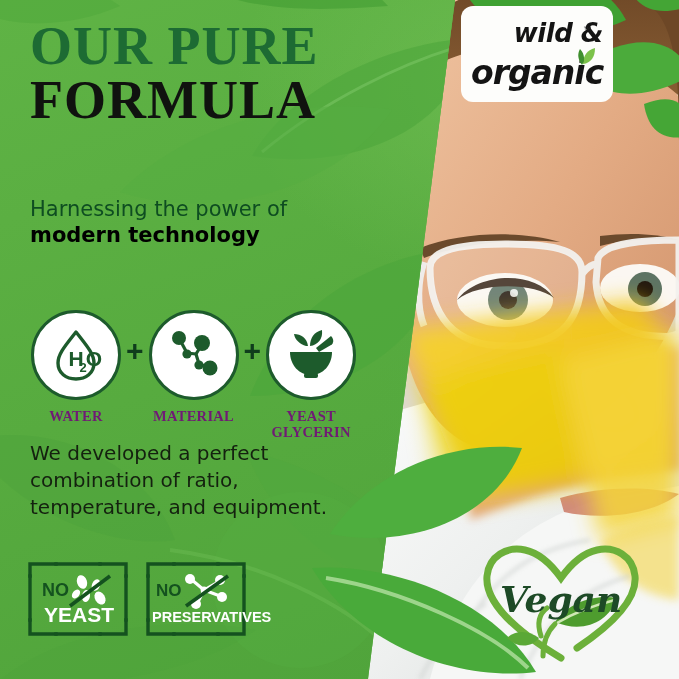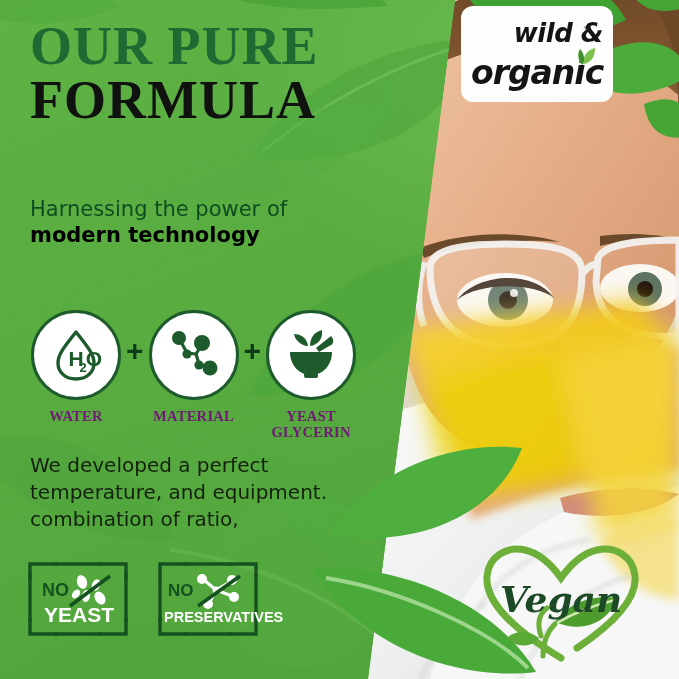--- a/index.html
+++ b/index.html
@@ -55,26 +55,26 @@
   .icocol{display:flex;flex-direction:column;align-items:center;width:96px;}
   .circle{width:84px;height:84px;border-radius:50%;background:#fff;
     border:3px solid #1d5b2c;display:flex;align-items:center;justify-content:center;}
   .icolabel{margin-top:9px;font-size:14.5px;font-weight:700;color:#701a75;
     text-align:center;line-height:1.1;letter-spacing:.3px;
     font-family:Liberation Serif, serif;}
   .plus{font-size:30px;font-weight:700;color:#0f3d1c;margin:24px 2px 0 2px;
     font-family:"Liberation Sans",sans-serif;}
 
   
-  .body-p{position:absolute;left:30px;top:452px;z-index:5;
+  .body-p{position:absolute;left:30px;top:440px;z-index:5;
     font-size:20px;line-height:1.34;color:#14210f;
     font-family:"DejaVu Sans",sans-serif;}
 
   
-  .badges{position:absolute;left:26px;top:560px;z-index:5;display:flex;gap:25px;}
+  .badges{position:absolute;left:26px;top:560px;z-index:5;display:flex;gap:13px;}
   .badge{position:relative;width:105px;height:78px;}
   .badge svg{display:block;overflow:visible;}
 
   
   .vegan{position:absolute;left:477px;top:540px;z-index:6;width:170px;height:128px;}
   .vegan svg{display:block;overflow:visible;}
 </style>
 </head>
 <body>
 
@@ -320,22 +320,22 @@
       </div>
       <div class="icolabel">
         <span>YEAST</span><br>
         <span>GLYCERIN</span>
       </div>
     </div>
   </div>
 
   <div class="body-p">
     <div>We developed a perfect</div>
+    <div>combination of ratio,</div>
     <div>temperature, and equipment.</div>
-    <div>combination of ratio,</div>
   </div>
 
   <div class="badges">
 
     <div class="badge">
       <svg width="105" height="78" viewBox="0 0 105 78">
         <g stroke="#14521f" stroke-width="3.4" fill="none" stroke-linecap="square">
           <path d="M4 16 L4 4 L30 4"></path>
             <path d="M74 4 L100 4 L100 16"></path>
           <path d="M100 60 L100 74 L74 74"></path>

